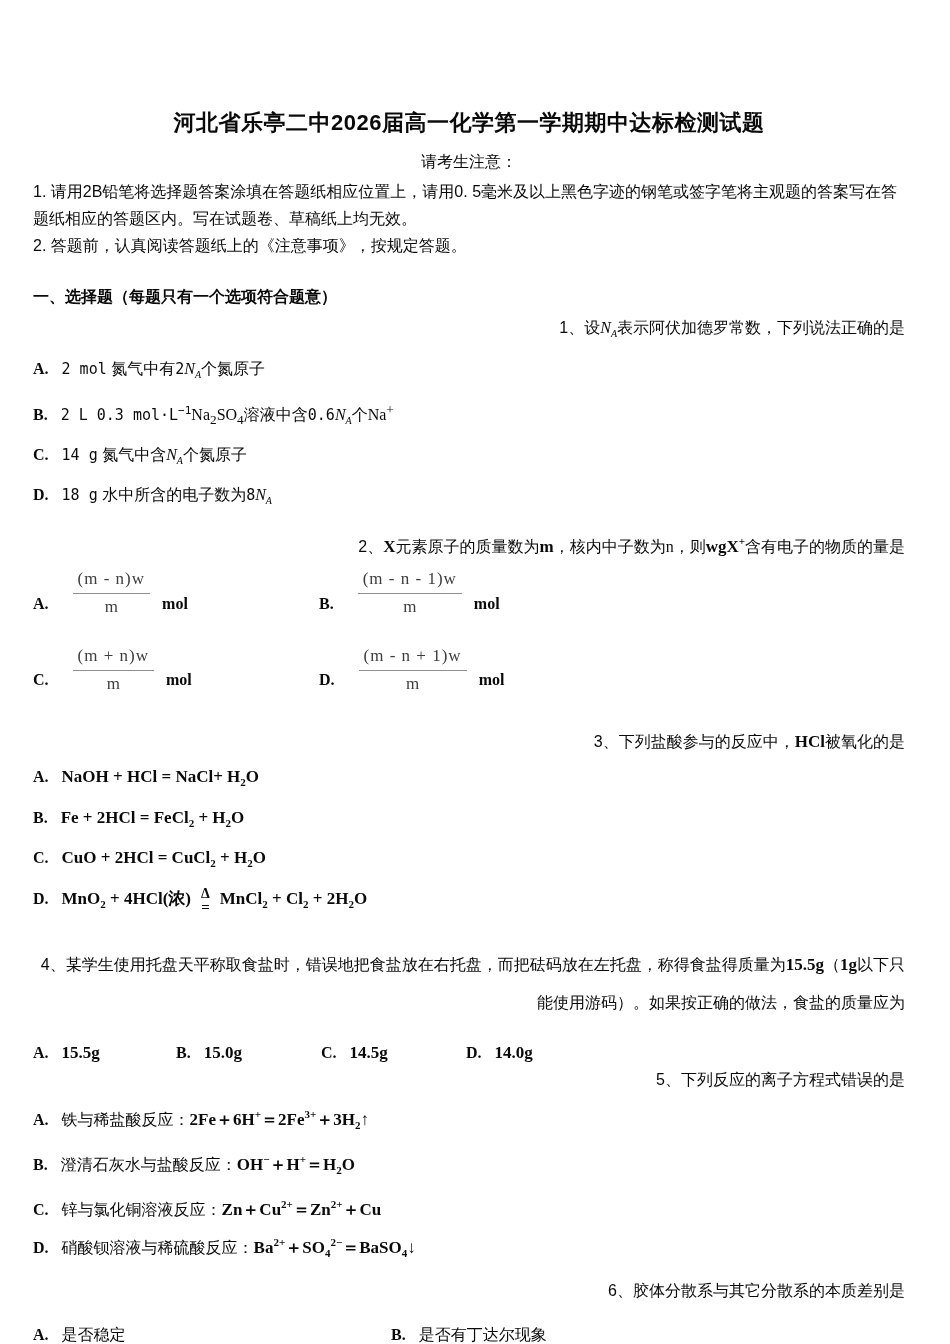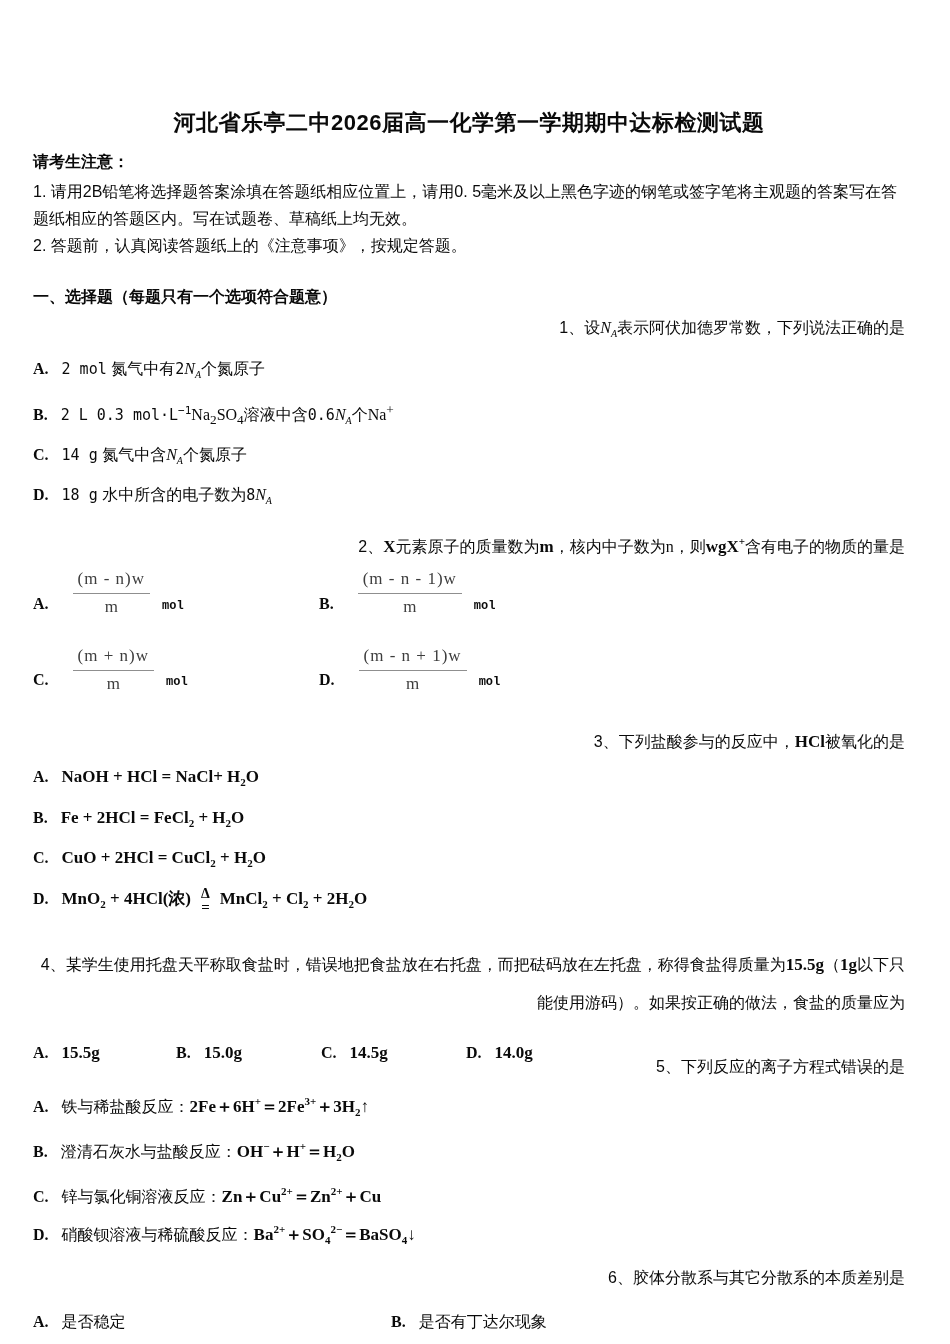--- a/index.html
+++ b/index.html
@@ -17,33 +17,33 @@
   }
   p { margin:0; }
   .title {
     margin:0;
     text-align:center;
     font-size:22px;
     font-weight:bold;
     line-height:30px;
     letter-spacing:0.5px;
   }
-  .nh   { margin-top:12px; line-height:24px; font-weight:700; }
+  .nh   { margin-top:12px; line-height:24px; font-weight:400;text-align:center; }
   .ni   { line-height:27px; }
   .n1   { margin-top:4px; }
   .sh   { margin-top:26px; line-height:24px; font-weight:600; }
 
   .stem { line-height:24px;text-align:right; }
   .opt  { line-height:23px; margin-top:11px; }
 
   .q1s  { margin-top:7px; }
   .q2s  { margin-top:17px; }
   .q3s  { margin-top:36px; }
   .q4s  { margin-top:30px; line-height:38px; }
-  .q5s  { }
+  .q5s  { margin-top:13px; }
   .q6s  { margin-top:13px; }
 
   .lab  {
     font-family:"Liberation Serif","DejaVu Serif",serif;
     font-weight:bold;
     margin-right:13px;
   }
   tt { font-family:"DejaVu Sans Mono",monospace; font-size:15px; }
   .rm { font-family:"Liberation Serif","DejaVu Serif",serif; }
   i.rm { font-style:italic; }
@@ -64,21 +64,21 @@
   .fl  { align-self:flex-end; padding-bottom:5px; }
   .frac {
     display:inline-flex; flex-direction:column; align-items:center;
     font-family:"Liberation Serif","DejaVu Serif",serif;
     font-size:17px; color:#3d3d3d;
     margin:0 12px 0 11px;
     line-height:1.2;
   }
   .frac .num { border-bottom:1.5px solid #8f8f8f; padding:0 5px 4px 5px; letter-spacing:1px; }
   .frac .den { padding-top:3px; }
-  .unit { font-family:Liberation Mono, monospace; font-weight:bold; font-size:12px; }
+  .unit { font-family:Liberation Serif, serif; font-weight:bold; font-size:16px; }
 
   
   .deq {
     display:inline-flex; flex-direction:column; align-items:center;
     vertical-align:6px; line-height:1; margin:0 10px;
     font-weight:bold;
   }
   .deq .dd { font-size:14px; }
   .deq .de { font-size:15px; margin-top:-1px; }
 

